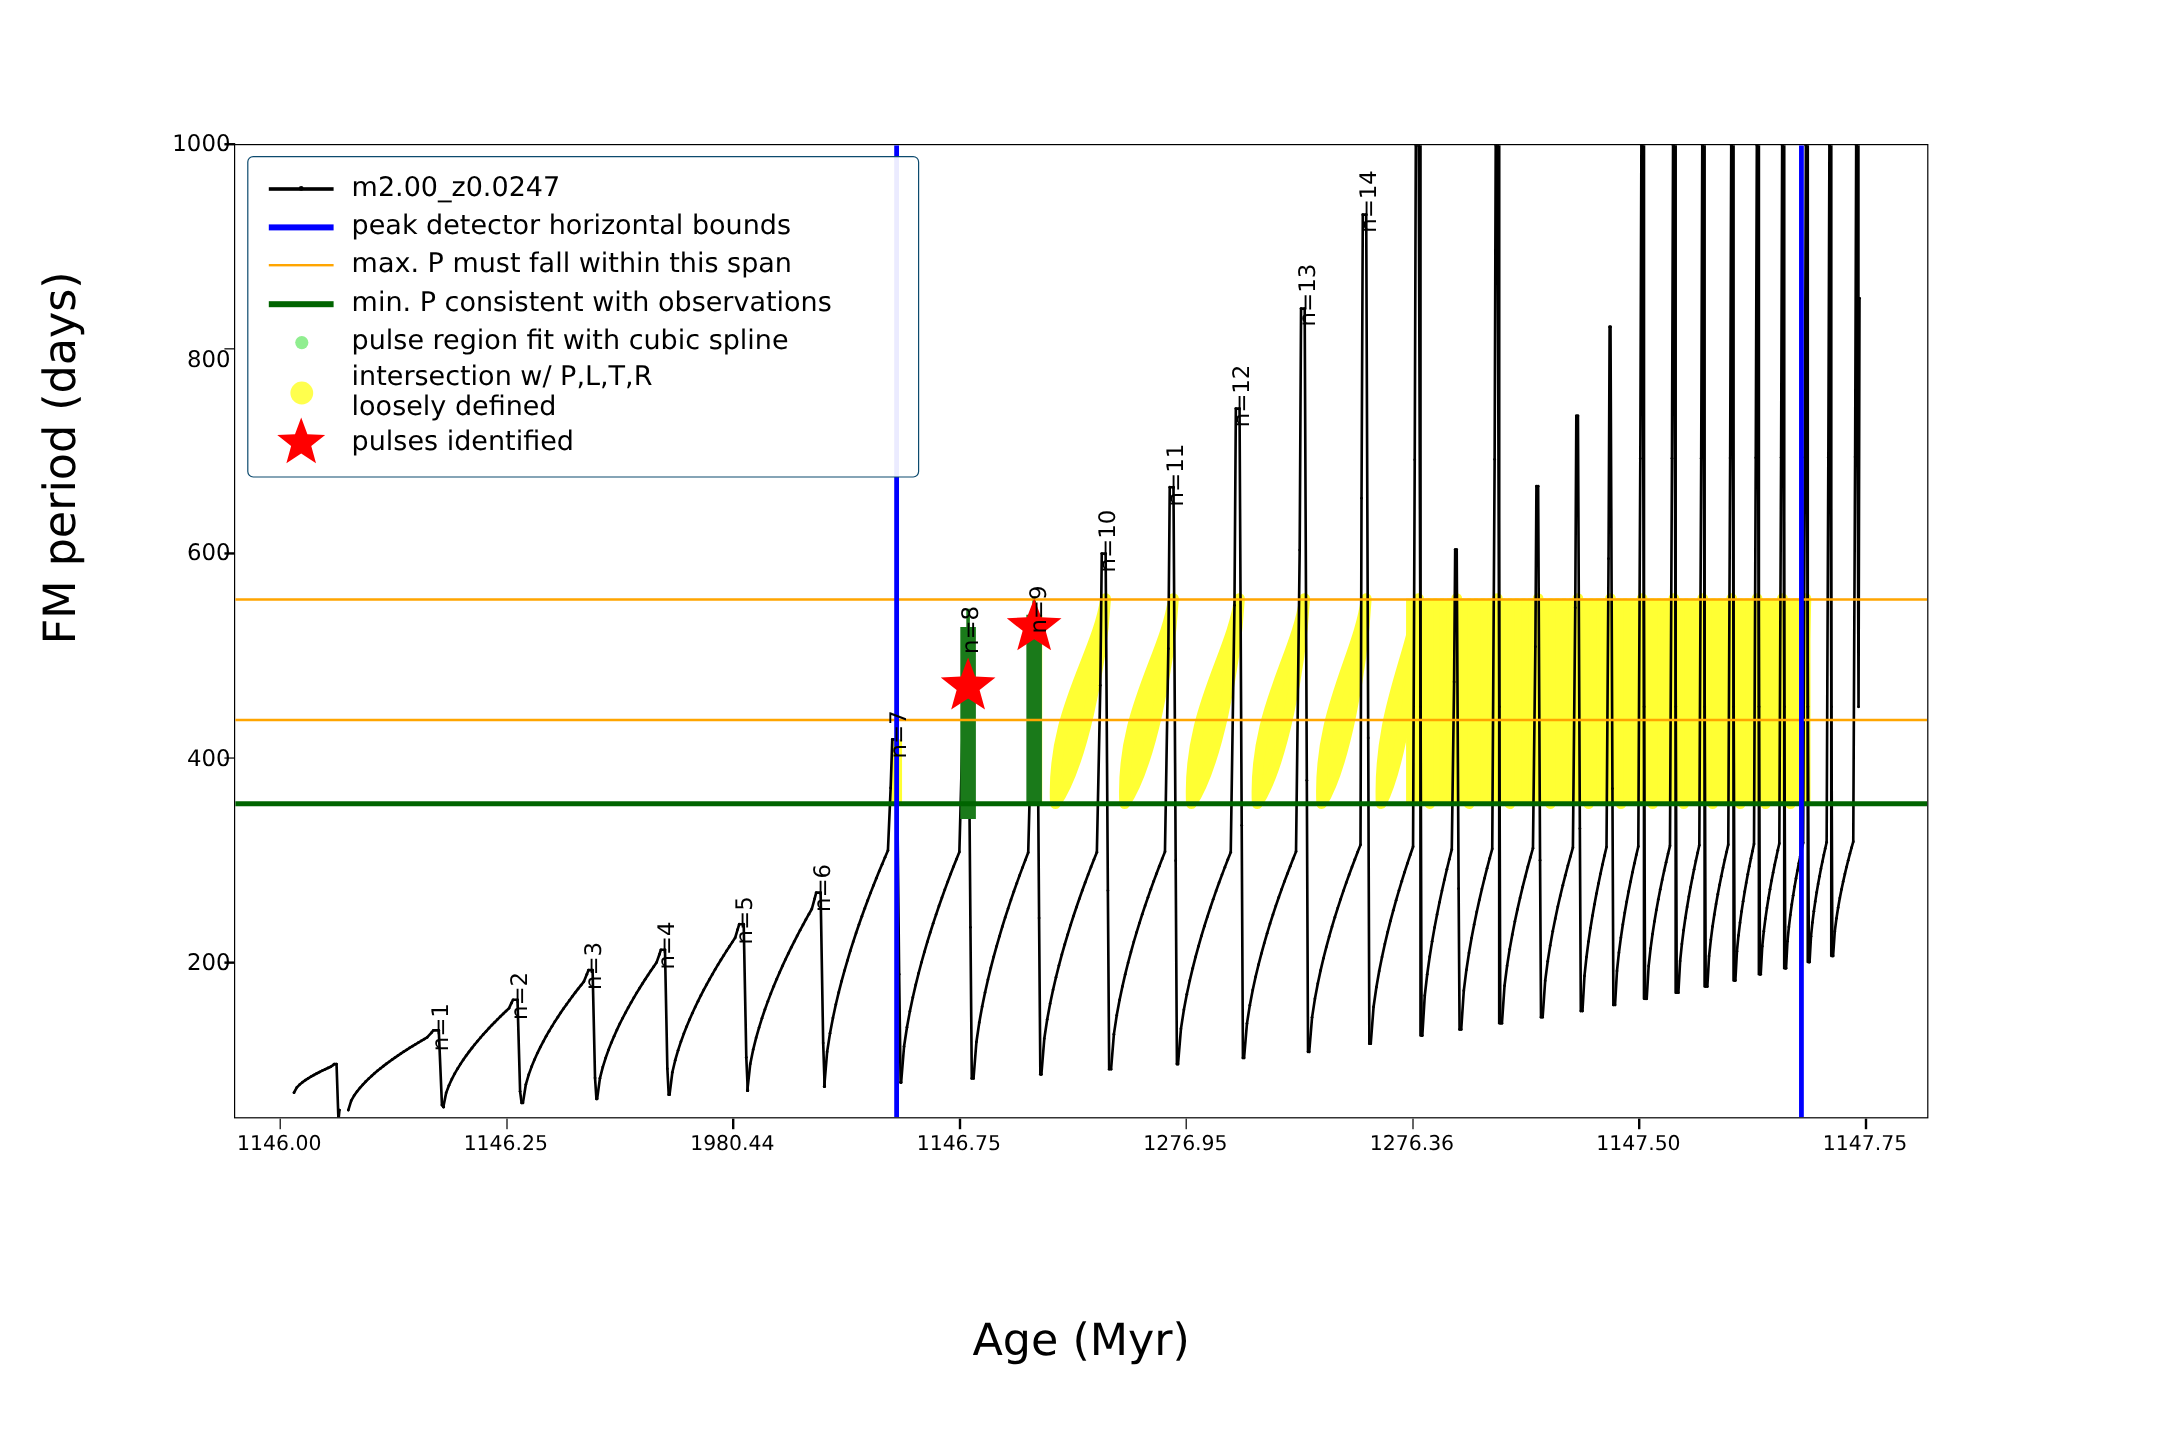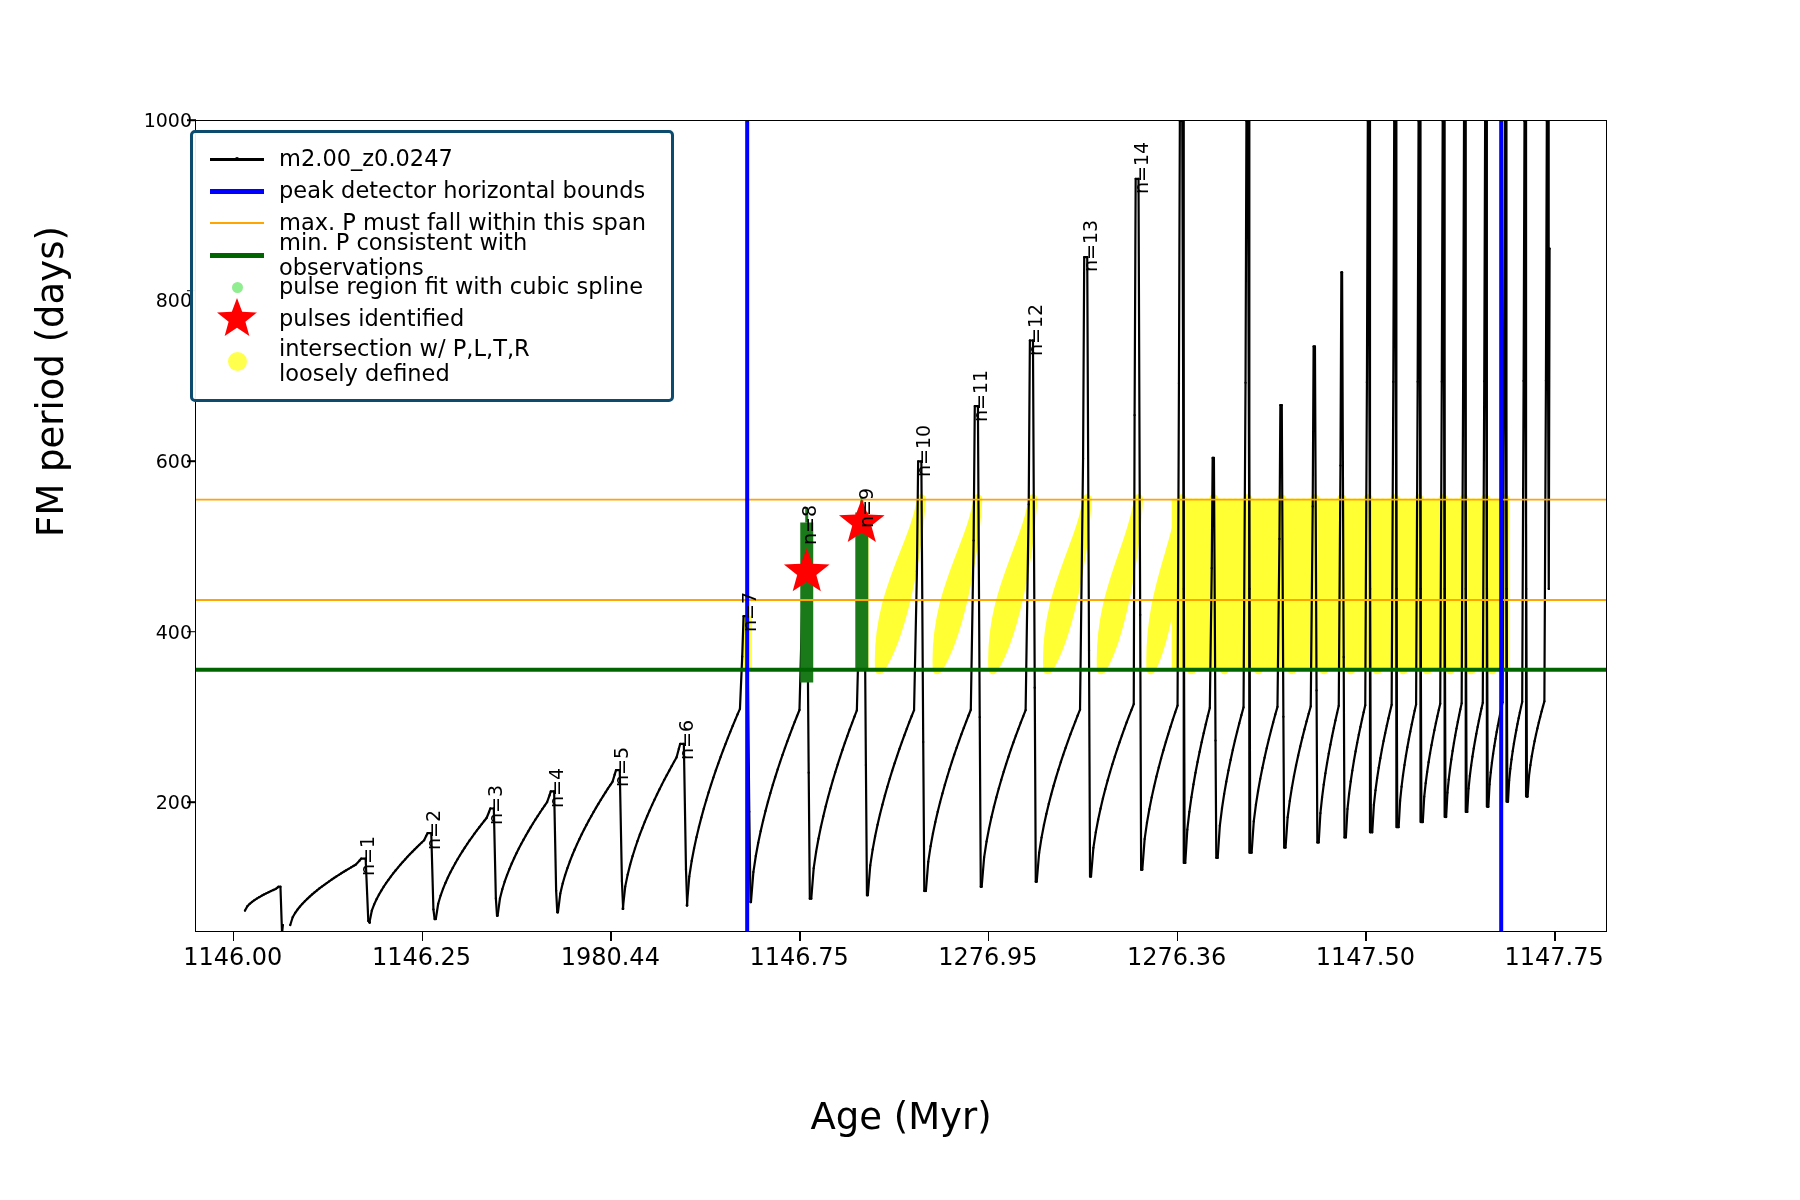--- a/index.html
+++ b/index.html
@@ -43,36 +43,36 @@
     transform:translateY(-50%);
   }
   .ytick-mark{
     position:absolute; left:187px; width:9px; height:1.6px;background:#000;
     transform:translateY(-50%);
   }
   .xtick-label{
     position:absolute; top:943px;
     width:160px; margin-left:-80px;
     text-align:center;
-    font-size:24px; color:#000;
+    font-size:17px; color:#000;
   }
   .xtick-mark{
     position:absolute; top:932px; width:1.6px;height:9px;background:#000;
   }
 
   
   svg.layer{position:absolute;left:0;top:0;width:100%;height:100%;overflow:visible;}
 
   
   #legend{
     position:absolute;
-    left:190px; top:130px;
-    width:484px;
+    left:206px; top:130px;
+    width:560px;
     background:rgba(255,255,255,0.92);
-    border:3px solid #0c4a6e;
+    border:1px solid #0c4a6e;
     border-radius:5px;
     padding:10px 12px 12px 12px;
     box-sizing:border-box;
   }
   .legend-row{
     display:flex; align-items:center;
     height:32px;
   }
   .legend-row.two-line{height:52px;align-items:center;}
   .legend-key{
@@ -992,31 +992,31 @@
             <div class="key-line thick" style="background: rgb(0, 100, 0);"></div>
           </div>
           <div class="legend-text">min. P consistent with observations</div>
         </div>
         <div class="legend-row">
           <div class="legend-key">
             <div class="key-dot" style="background: rgb(144, 238, 144);"></div>
           </div>
           <div class="legend-text">pulse region fit with cubic spline</div>
         </div>
+        <div class="legend-row two-line">
+          <div class="legend-key">
+            <div class="key-dot yellow" style="background: rgb(255, 255, 77);"></div>
+          </div>
+          <div class="legend-text">intersection w/ P,L,T,R
+loosely defined</div>
+        </div>
         <div class="legend-row">
           <div class="legend-key">
             <svg width="54" height="46" viewBox="0 0 54 46">
               <polygon points="27.00,2.00 32.18,15.86 46.97,16.51 35.39,25.73 39.34,39.99 27.00,31.82 14.66,39.99 18.61,25.73 7.03,16.51 21.82,15.86" fill="#ff0000"></polygon>
             </svg>
           </div>
           <div class="legend-text">pulses identified</div>
         </div>
-        <div class="legend-row two-line">
-          <div class="legend-key">
-            <div class="key-dot yellow" style="background: rgb(255, 255, 77);"></div>
-          </div>
-          <div class="legend-text">intersection w/ P,L,T,R
-loosely defined</div>
-        </div>
       </div>
 
   </div>
 </div>
 
 </body></html>

